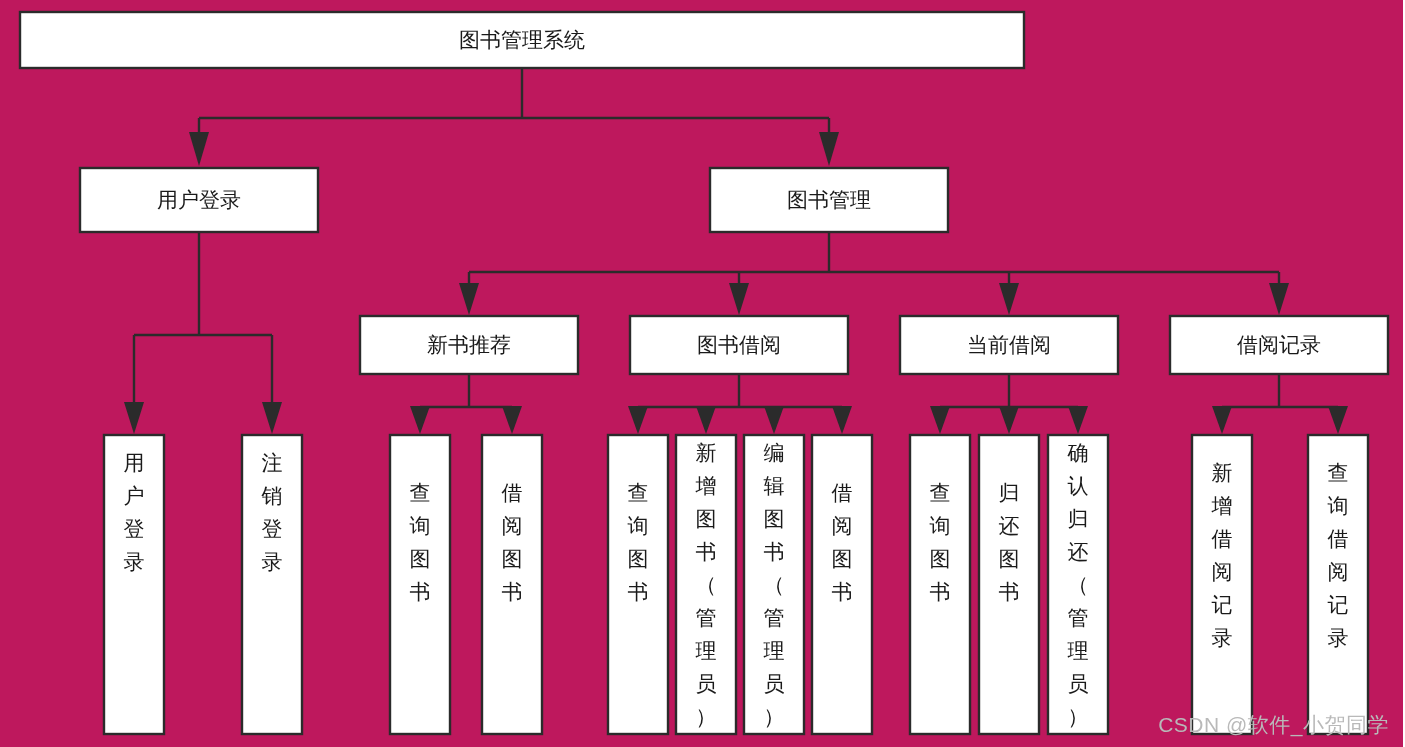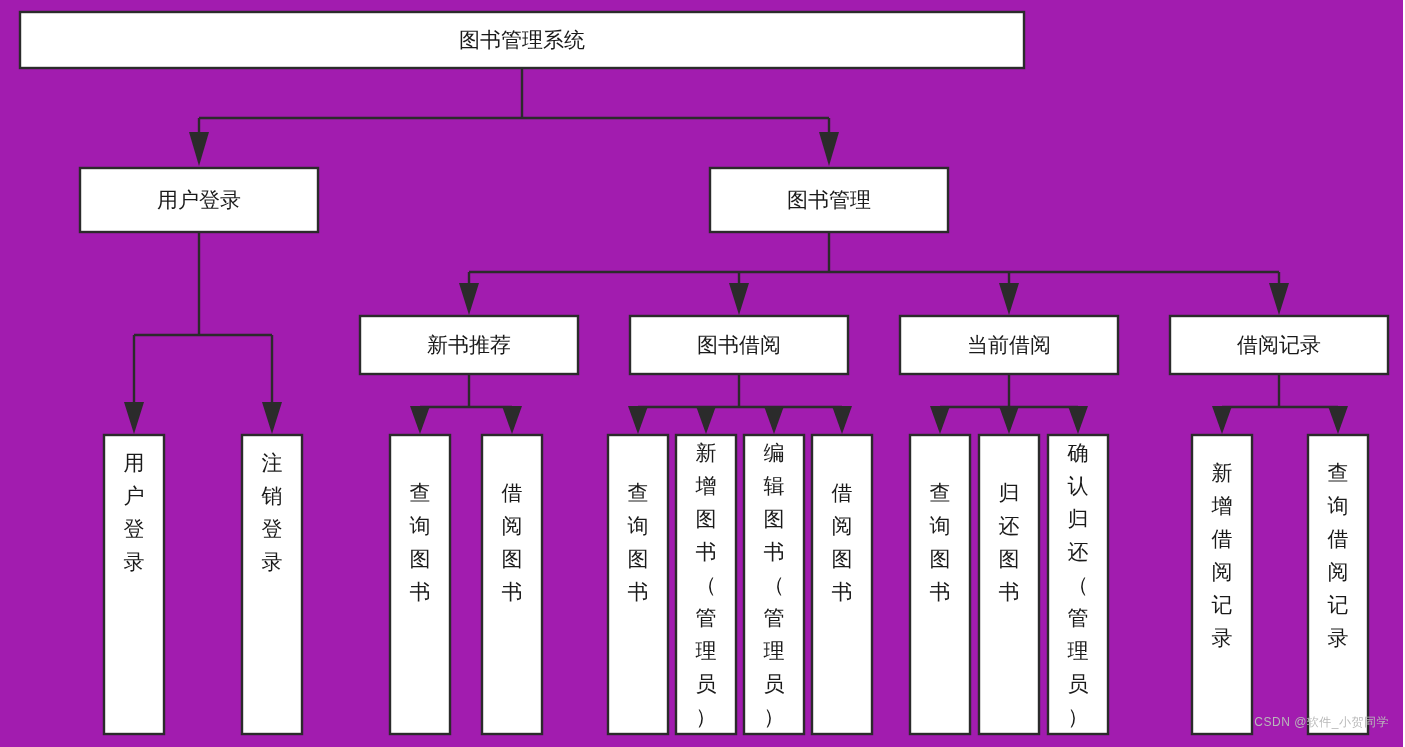--- a/index.html
+++ b/index.html
@@ -11,21 +11,21 @@
   body {
     width: 1405px;
     height: 747px;
     font-family: "Liberation Sans", "DejaVu Sans", sans-serif;
     overflow: hidden;
   }
   #diagram-root {
     position: relative;
     width: 1403px;
     height: 747px;
-    background: #a21caf;
+    background: #be185d;
   }
   svg#tree-svg {
     position: absolute;
     left: 0;
     top: 0;
     width: 1405px;
     height: 747px;
     display: block;
   }
   .node-box {
@@ -52,23 +52,23 @@
   }
   .node-label-v {
     font-family: "Liberation Sans", "DejaVu Sans", sans-serif;
     font-size: 21px;
     fill: #1a1a1a;
     text-anchor: middle;
   }
   .watermark-text {
     position: absolute;
     right: 14px;
-    bottom: 16px;
-    font-family: "Liberation Sans", "DejaVu Sans", sans-serif;
-    font-size: 12px;
+    bottom: 8px;
+    font-family: "Liberation Sans", "DejaVu Sans", sans-serif;
+    font-size: 21px;
     color: #b9b9b9;
     letter-spacing: 0.5px;
     white-space: nowrap;
     pointer-events: none;
     user-select: none;
   }
 </style>
 </head>
 <body>
 

